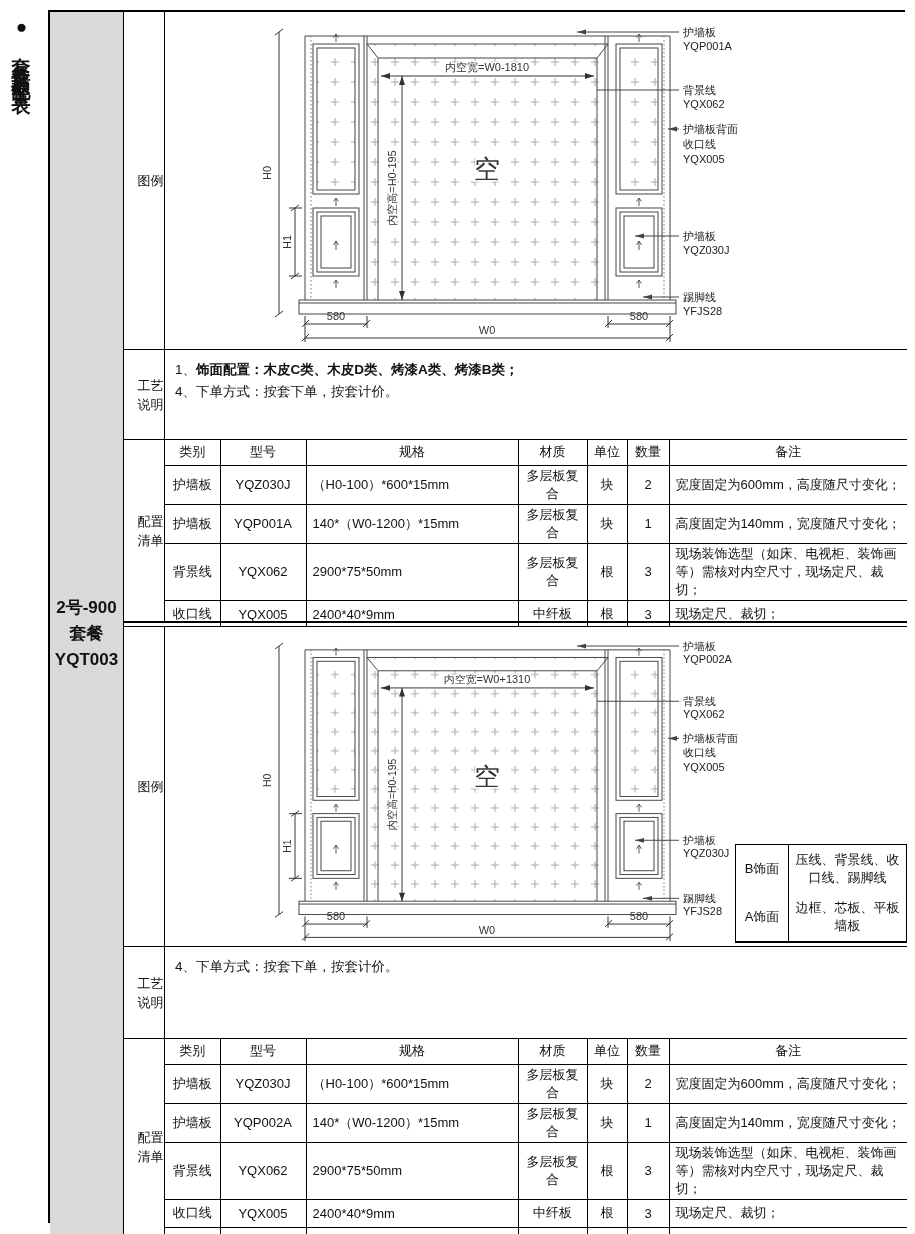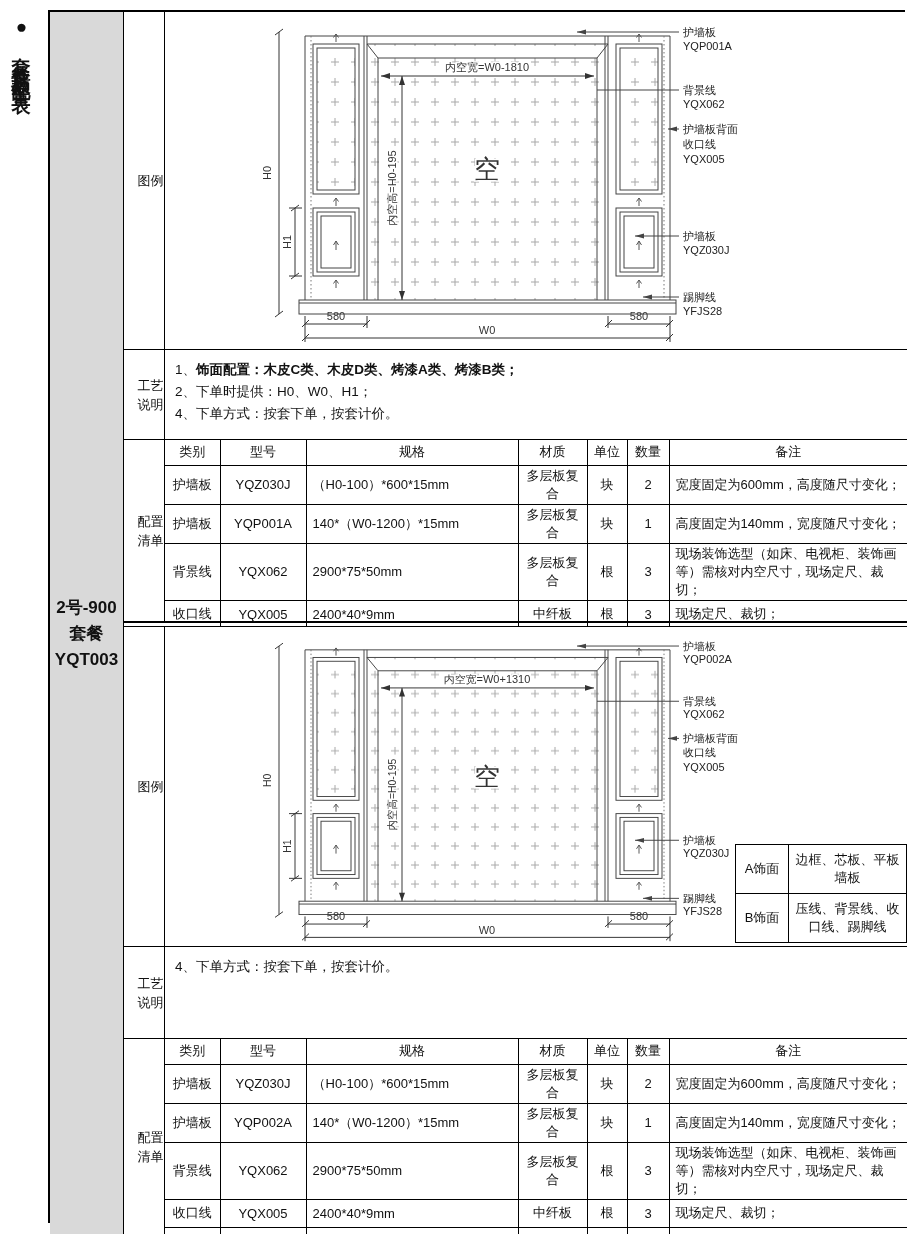--- a/index.html
+++ b/index.html
@@ -145,21 +145,20 @@
       </svg>
     </div>
 
     <div class="lbl row2">
       <span>工艺</span>
       <span>说明</span>
     </div>
     <div class="cnt row2">
       <div class="proc">
         <div><span>1、</span><span class="em">饰面配置：木皮C类、木皮D类、烤漆A类、烤漆B类；</span></div>
-        <div>2、下单时提供：H0、W0、H1；</div>
         <div>4、下单方式：按套下单，按套计价。</div>
       </div>
     </div>
 
     <div class="lbl row3 nob">
       <span>配置</span>
       <span>清单</span>
     </div>
     <div class="cnt row3 nob">
       <table class="cfg">
@@ -305,27 +304,27 @@
         <text class="txt" x="518" y="121">护墙板背面</text>
         <text class="txt" x="518" y="136">收口线</text>
         <text class="txt" x="518" y="151">YQX005</text>
         <text class="txt" x="518" y="228">护墙板</text>
         <text class="txt" x="518" y="242">YQZ030J</text>
         <text class="txt" x="518" y="289">踢脚线</text>
         <text class="txt" x="518" y="303">YFJS28</text>
       </svg>
 
       <div class="ctab">
+        <div class="ctab-r last">
+          <div class="ctab-l">B饰面</div>
+          <div class="ctab-v">压线、背景线、收口线、踢脚线</div>
+        </div>
         <div class="ctab-r">
           <div class="ctab-l">A饰面</div>
           <div class="ctab-v">边框、芯板、平板墙板</div>
-        </div>
-        <div class="ctab-r last">
-          <div class="ctab-l">B饰面</div>
-          <div class="ctab-v">压线、背景线、收口线、踢脚线</div>
         </div>
       </div>
     </div>
 
     <div class="lbl row6">
       <span>工艺</span>
       <span>说明</span>
     </div>
     <div class="cnt row6">
       <div class="proc">

